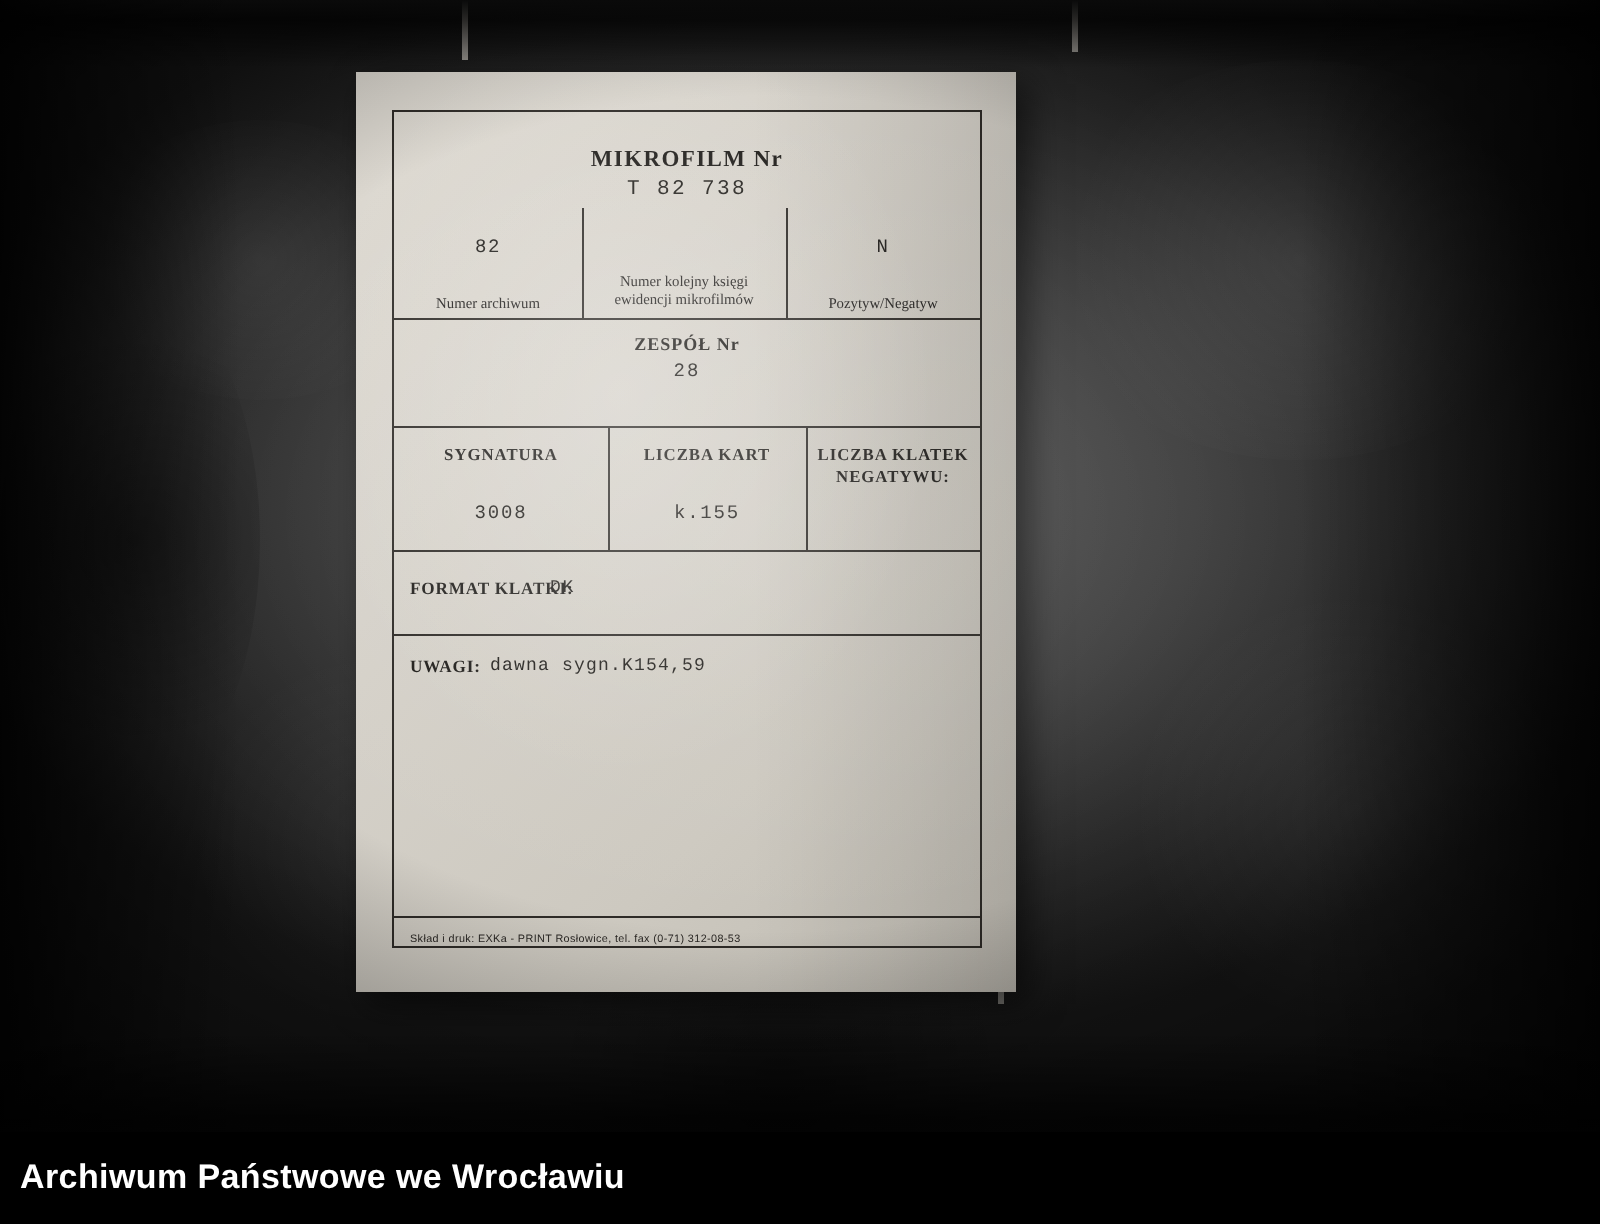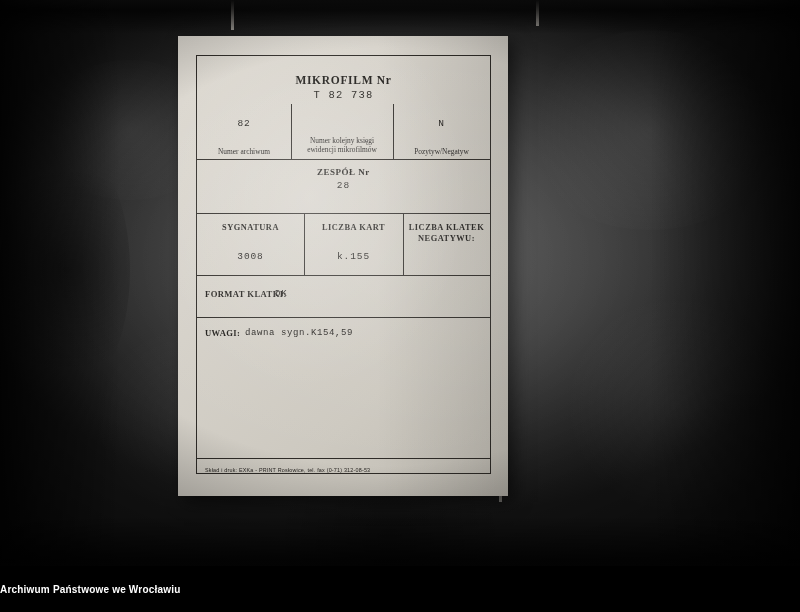--- a/index.html
+++ b/index.html
@@ -282,22 +282,23 @@
     left: 0;
     bottom: 0;
     width: 800px;
     height: 46px;
     background: #000;
     display: flex;
     align-items: center;
   }
   #credit .credit-text {
     color: #ffffff;
-    font-size: 10px;
-    font-weight: bold;
+    font-size: 17px;
+    font-weight: bold;
+    padding-left: 10px;
     font-family: "Liberation Sans", sans-serif;
     letter-spacing: 0.2px;
   }
 </style>
 </head>
 <body>
 
 <div id="scan">
 
   <div class="blotch" style="left:40px;  top:60px;  width:180px; height:140px; background:radial-gradient(circle, rgba(255,255,255,0.07) 0%, rgba(255,255,255,0) 70%);"></div>

